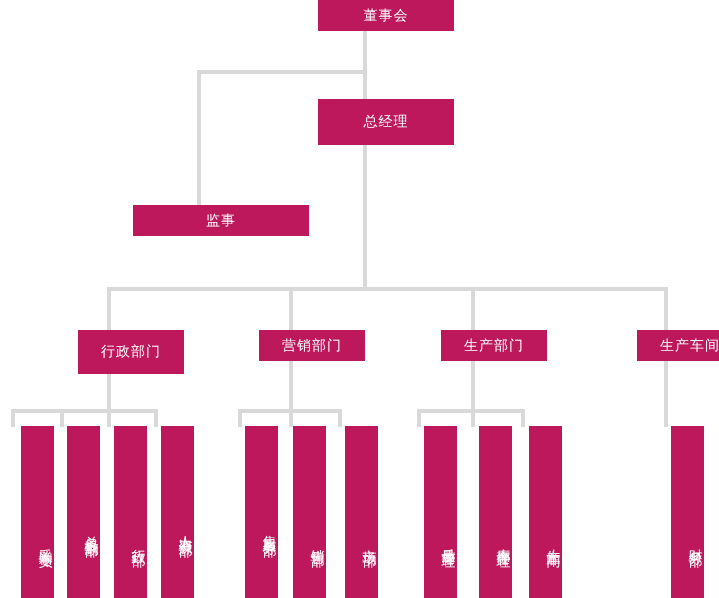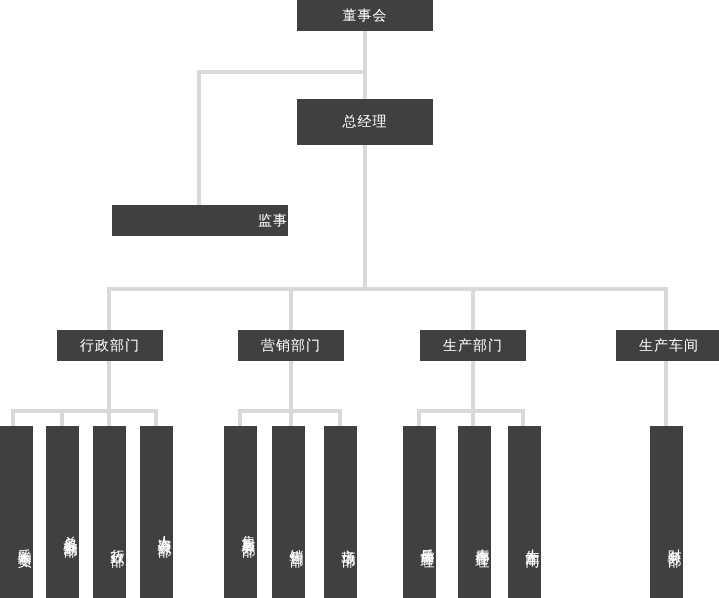--- a/index.html
+++ b/index.html
@@ -16,27 +16,28 @@
     height: 598px;
     overflow: hidden;
     background: #ffffff;
   }
   .conn {
     position: absolute;
     background: #d9d9d9;
   }
   .node {
     position: absolute;
-    background: #404040;
+    background: #be185d;
     color: #ffffff;
     display: flex;
     align-items: center;
     justify-content: center;
     box-sizing: border-box;
     letter-spacing: 1px;
+    margin-left: 21px;
   }
   .node.horiz {
     font-size: 14px;
     line-height: 1.1;
   }
   .node.vert {
     writing-mode: vertical-rl;
     text-orientation: upright;
     font-size: 14px;
     line-height: 1.15;
@@ -94,25 +95,25 @@
   <div class="conn" style="left:664px; top:361px; width:4px; height:66px;"></div>
 
   <div class="node horiz" style="left:297px; top:0px; width:136px; height:31px;">
     <span>董事会</span>
   </div>
 
   <div class="node horiz" style="left:297px; top:99px; width:136px; height:46px;">
     <span>总经理</span>
   </div>
 
-  <div class="node horiz" style="left:112px; top:205px; width:176px; height:31px;justify-content:flex-end;">
+  <div class="node horiz" style="left:112px; top:205px; width:176px; height:31px;">
     <span>监事</span>
   </div>
 
-  <div class="node horiz" style="left:57px; top:330px; width:106px; height:31px;font-family:Liberation Serif, serif;">
+  <div class="node horiz" style="left:57px; top:330px; width:106px; height:44px;font-family:Liberation Serif, serif;">
     <span>行政部门</span>
   </div>
   <div class="node horiz" style="left:420px; top:330px; width:106px; height:31px;">
     <span>生产部门</span>
   </div>
   <div class="node horiz" style="left:238px; top:330px; width:106px; height:31px;">
     <span>营销部门</span>
   </div>
   <div class="node horiz" style="left:616px; top:330px; width:106px; height:31px;">
     <span>生产车间</span>

